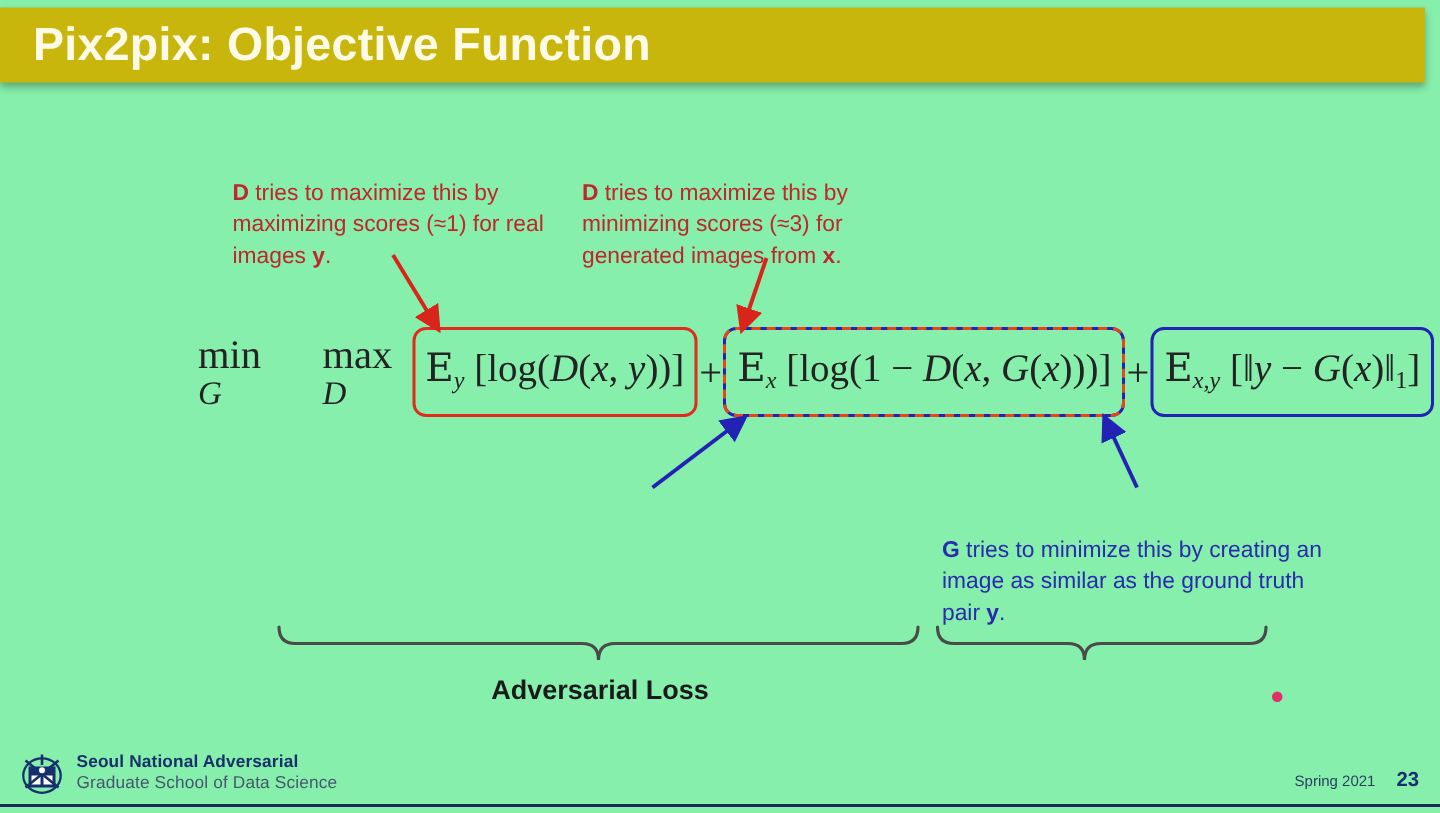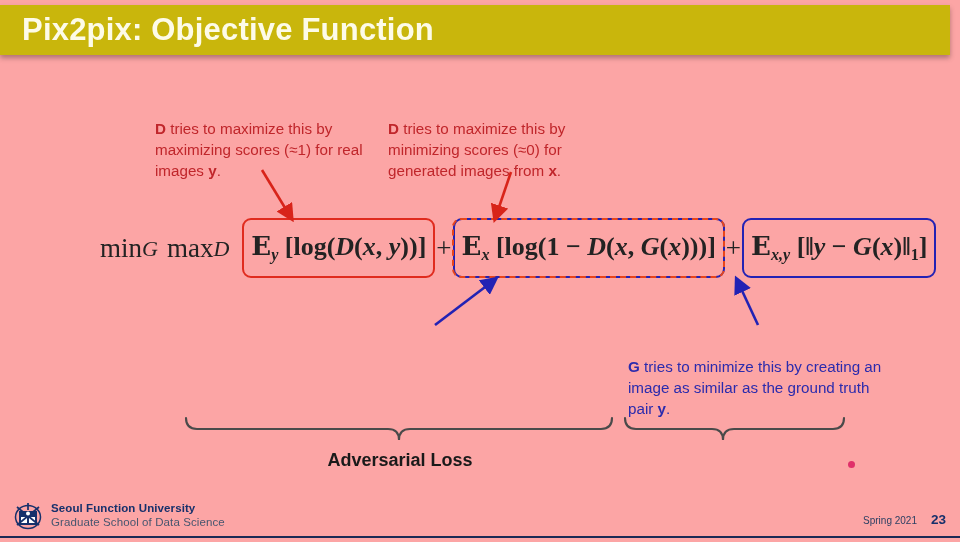--- a/index.html
+++ b/index.html
@@ -4,21 +4,21 @@
 <style>
   html, body {
     margin: 0;
     padding: 0;
     background: #ffffff;
   }
   #slide {
     position: relative;
     width: 960px;
     height: 542px;
-    background: #fca5a5;
+    background: #86efac;
     overflow: hidden;
     font-family: "Liberation Sans", sans-serif;
   }
 
   
   #title-bar {
     position: absolute;
     left: 0;
     top: 5px;
     width: 950px;
@@ -68,24 +68,25 @@
     color: #232323;
   }
   #minmax {
     display: flex;
     align-items: flex-start;
     font-size: 27px;
     margin-right: 4px;
   }
   .op {
     display: inline-flex;
-    flex-direction: row;
-    align-items: center;
+    flex-direction: column;
+    align-items: flex-start;
     margin-right: 9px;
     line-height: 1;
+    margin-left: 32px;
   }
   .op .op-top { font-size: 27px; }
   .op .op-sub { font-size: 22px; font-style: italic; margin-top: 1px; }
 
   .term-box {
     position: relative;
     border-radius: 9px;
     padding: 7px 7px 9px 7px;
     display: flex;
     align-items: center;
@@ -103,21 +104,21 @@
     pointer-events: none;
   }
   #term3 { border: 2.2px solid #2222b4; }
 
   .plus {
     font-size: 27px;
     font-family: "Liberation Serif", serif;
     color: #232323;
     margin: 0 1px;
   }
-  .expr { font-size: 26px; white-space: nowrap; font-weight: bold; }
+  .expr { font-size: 26px; white-space: nowrap; }
   .expr i { font-style: italic; }
   .bb { font-family: "DejaVu Serif", serif; font-style: normal; }
   sub.s { font-size: 0.62em; font-style: italic; vertical-align: -0.28em; }
   sub.n { font-size: 0.62em; font-style: normal; vertical-align: -0.28em; }
 
   
   #arrows {
     position: absolute;
     left: 0; top: 0;
     width: 960px; height: 542px;
@@ -194,21 +195,21 @@
 
   <div id="title-bar">
     <div id="title-text">Pix2pix: Objective Function</div>
   </div>
 
   <div class="annot annot-red" id="annot-top-left">
     <b>D</b><span> tries to maximize this by maximizing scores (≈1) for real images </span><b>y</b><span>.</span>
   </div>
 
   <div class="annot annot-red" id="annot-top-right">
-    <b>D</b><span> tries to maximize this by minimizing scores (≈0) for generated images from </span><b>x</b><span>.</span>
+    <b>D</b><span> tries to maximize this by minimizing scores (≈3) for generated images from </span><b>x</b><span>.</span>
   </div>
 
   <div id="formula">
 
     <div id="minmax" class="math">
       <span class="op">
         <span class="op-top">min</span>
         <span class="op-sub">G</span>
       </span>
       <span class="op">
@@ -273,21 +274,21 @@
       <ellipse cx="32" cy="34" rx="25" ry="23" fill="none" stroke="#16306b" stroke-width="3"></ellipse>
       <rect x="14" y="22" width="36" height="28" fill="#16306b"></rect>
       <rect x="18" y="34" width="12" height="12" fill="#ffffff"></rect>
       <rect x="34" y="34" width="12" height="12" fill="#ffffff"></rect>
       <path d="M10 14 L54 50" stroke="#16306b" stroke-width="3.5" fill="none"></path>
       <path d="M54 14 L10 50" stroke="#16306b" stroke-width="3.5" fill="none"></path>
       <path d="M32 6 L32 20" stroke="#16306b" stroke-width="3.5" fill="none"></path>
       <circle cx="32" cy="27" r="4" fill="#ffffff"></circle>
     </svg>
     <div id="logo-text">
-      <div id="uni-name">Seoul Function University</div>
+      <div id="uni-name">Seoul National Adversarial</div>
       <div id="uni-sub">Graduate School of Data Science</div>
     </div>
   </div>
 
   <div id="footer-right">
     <span id="term-label">Spring 2021</span>
     <span id="page-num">23</span>
   </div>
 
 </div>

